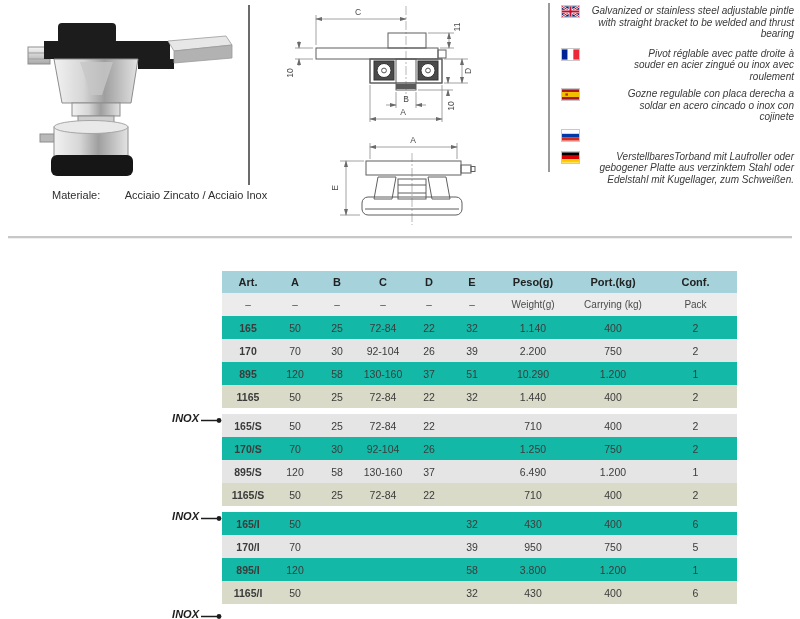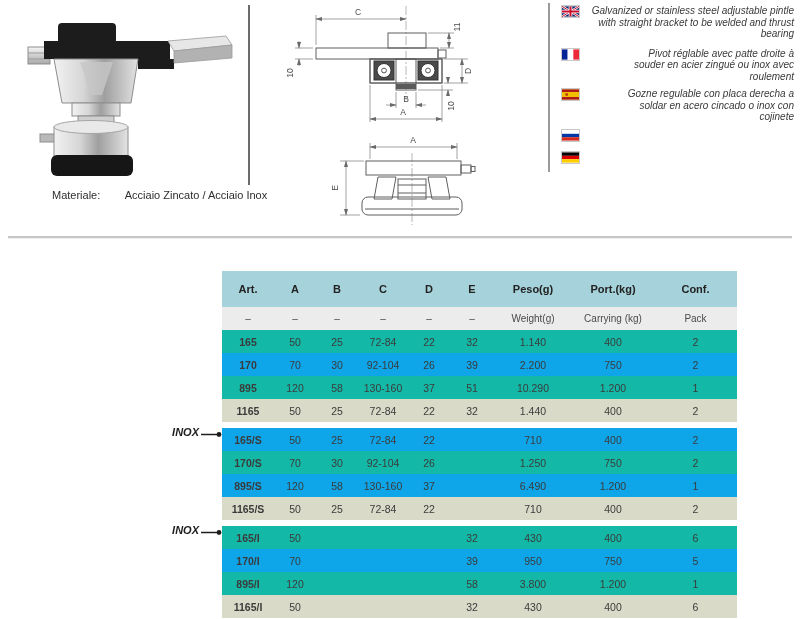--- a/index.html
+++ b/index.html
@@ -28,25 +28,25 @@
 
   
   .table-wrap{position:absolute;left:222px;top:271px;width:515px;}
   table.spec{border-collapse:collapse;table-layout:fixed;width:515px;font-size:10.5px;color:#3b3b3b;}
   table.spec col.c-art{width:52px;} table.spec col.c-a{width:42px;}
   table.spec col.c-b{width:42px;}  table.spec col.c-c{width:50px;}
   table.spec col.c-d{width:42px;}  table.spec col.c-e{width:44px;}
   table.spec col.c-peso{width:78px;}table.spec col.c-port{width:82px;}
   table.spec col.c-conf{width:83px;}
   table.spec th,table.spec td{padding:0;text-align:center;vertical-align:middle;font-weight:normal;}
-  tr.head th{background:#a6d3db;height:36px;font-weight:bold;font-size:11px;color:#222;}
+  tr.head th{background:#a6d3db;height:22px;font-weight:bold;font-size:11px;color:#222;}
   tr.subhead td{background:#ececec;height:23px;font-size:10px;color:#4a4a4a;}
   tr.row td{height:23px;}
   tr.row.white td{background:#14b8a6;}
-  tr.row.blue td{background:#0ea5e9;}
+  tr.row.blue td{background:#e5e5e5;}
   tr.row.inox td{background:#dadac9;}
   tr.row td.art{font-weight:bold;position:relative;}
   tr.spacer td{height:6px;background:#fff;}
   .inox-label{position:absolute;right:100%;top:16px;height:100%;display:flex;align-items:flex-end;
               font-weight:bold;font-style:italic;font-size:11px;color:#1d1d1d;white-space:nowrap;}
   .inox-label svg{display:block;margin-left:2px;}
 
   
   .tl{stroke:#5f5f5f;stroke-width:1;fill:none;}
   .dim{stroke:#8a8a8a;stroke-width:0.8;fill:none;}
@@ -240,20 +240,21 @@
       </span>
     </div>
     <div class="lang-item">
       <span class="flag">
         <svg viewBox="0 0 60 36">
             <rect width="60" height="12" fill="#000"></rect>
           <rect y="12" width="60" height="12" fill="#DD0000"></rect>
           <rect y="24" width="60" height="12" fill="#FFCE00"></rect>
           </svg>
       </span>
+      <p>VerstellbaresTorband mit Laufroller oder gebogener Platte aus verzinktem Stahl oder Edelstahl mit Kugellager, zum Schweißen.</p>
     </div>
   </div>
 
   <div class="hdiv"></div>
 
   <div class="table-wrap">
     <table class="spec">
       <colgroup>
         <col class="c-art">
           <col class="c-a">

